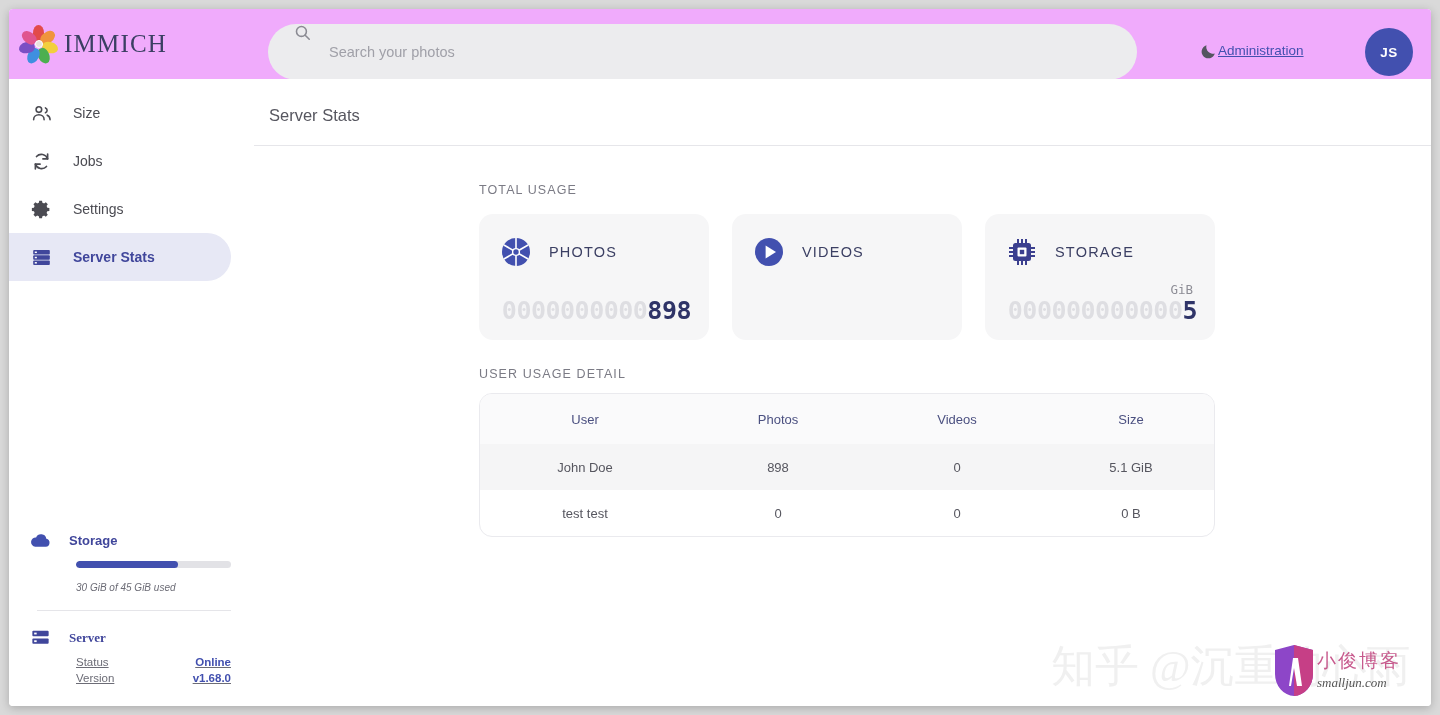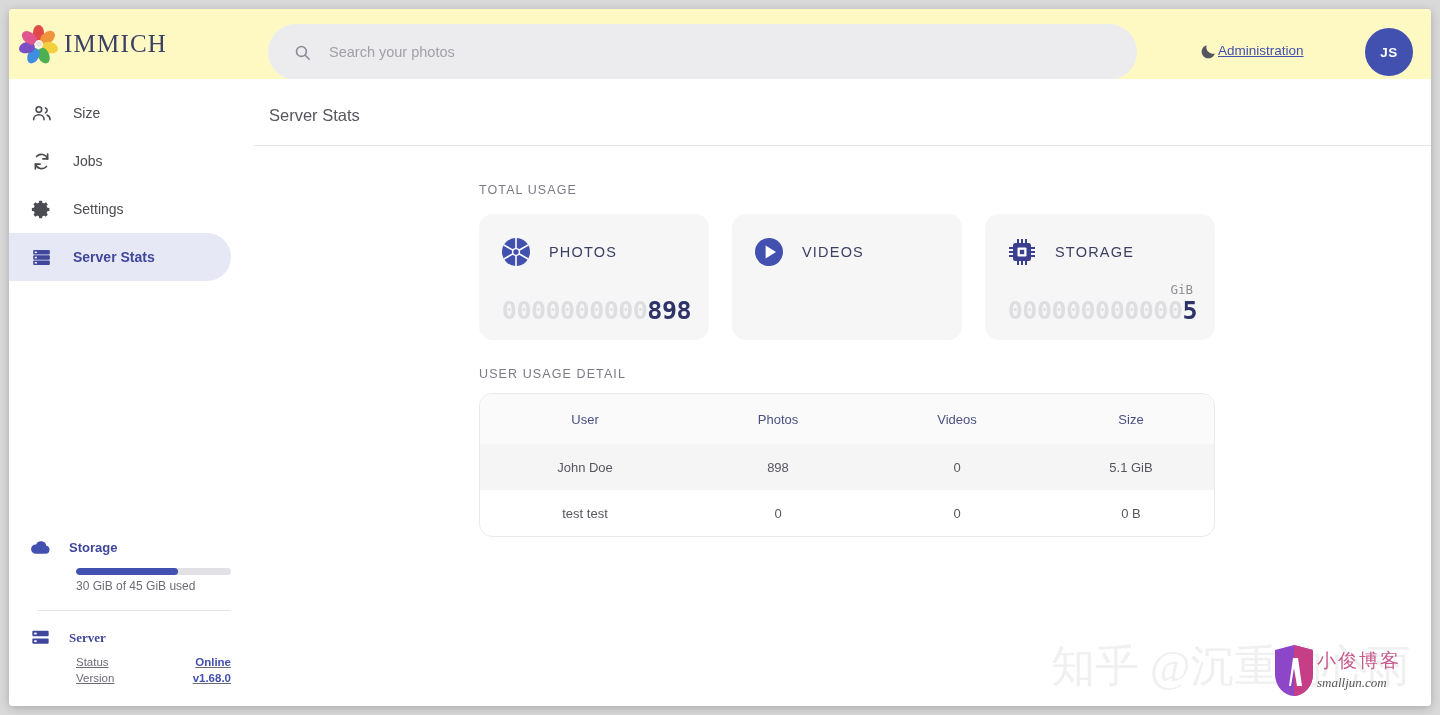--- a/index.html
+++ b/index.html
@@ -16,21 +16,21 @@
     background: #ffffff;
     border-radius: 4px;
     box-shadow: 0 2px 10px rgba(0,0,0,0.22);
     overflow: hidden;
   }
 
   
   .header {
     position: absolute; left: 0; top: 0;
     width: 1422px; height: 70px;
-    background: #fef9c3;
+    background: #f0abfc;
     display: flex; align-items: center;
   }
   .logo-block { display: flex; align-items: center; margin-left: 13px; }
   .logo-mark { width: 33px; height: 33px; position: relative; }
   .petal {
     position: absolute; left: 11px; top: 1px;
     width: 11px; height: 16px;
     border-radius: 55% 55% 45% 45%;
     transform-origin: 50% 100%;
   }
@@ -44,21 +44,21 @@
     font-family: "Liberation Serif", serif;
     font-size: 25px; letter-spacing: 1.2px;
     color: #3b3f63;
   }
 
   .search-bar {
     position: absolute; left: 259px; top: 15px;
     width: 869px; height: 56px;
     background: #ececee;
     border-radius: 28px;
-    display: flex; align-items: center;
+    display: flex; 
     padding-left: 26px;
   }
   .search-icon { width: 17px; height: 17px; flex: none; }
   .search-input {
     border: none; outline: none; background: transparent;
     margin-left: 18px; flex: 1;
     font-family: "Liberation Sans", sans-serif;
     font-size: 14.5px; color: #4b4b52;
     padding-right: 24px;
   }
@@ -100,22 +100,22 @@
   .side-bottom { position: absolute; left: 0; bottom: 0; width: 236px; }
   .storage-head { display: flex; align-items: center; padding-left: 20px; margin-bottom: 9px; }
   .cloud-ico { width: 23px; height: 23px; margin-right: 17px; flex: none; }
   .storage-label { font-size: 13px; color: #40469b; font-weight: bold; }
   .progress-track {
     margin-left: 67px; width: 155px; height: 7px;
     background: #e2e2e6; border-radius: 4px; overflow: hidden;
   }
   .progress-fill { height: 7px; background: #4250af; border-radius: 4px; }
   .storage-caption {
-    margin-left: 67px; margin-top: 4px;
-    font-size: 12px; color: #6c6c76;
+    margin-left: 67px; margin-top: 14px;
+    font-size: 10px; color: #6c6c76; font-style: italic;
   }
   .side-divider { margin: 17px 14px 0 28px; height: 1px; background: #e5e5e9; }
   .server-head { display: flex; align-items: center; padding-left: 20px; margin-top: 15px; margin-bottom: 7px; }
   .server-ico { width: 23px; height: 23px; margin-right: 17px; flex: none; }
   .server-label { font-size: 13px; color: #40469b; font-weight: bold; font-family: Liberation Serif, serif; }
   .kv-row {
     margin-left: 67px; width: 155px;
     display: flex; justify-content: space-between;
     font-size: 11.5px; color: #6c6c76; margin-bottom: 4px; text-decoration: underline;
   }

